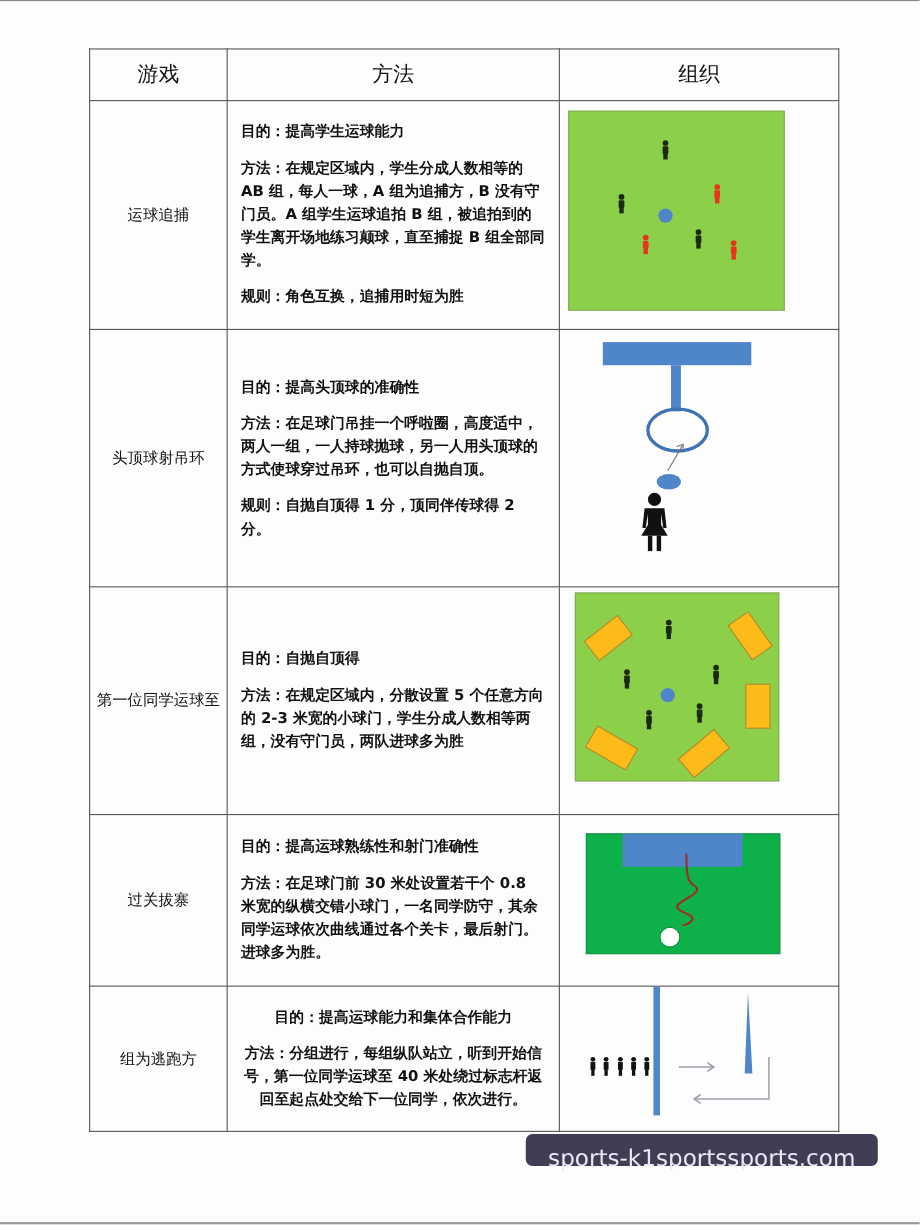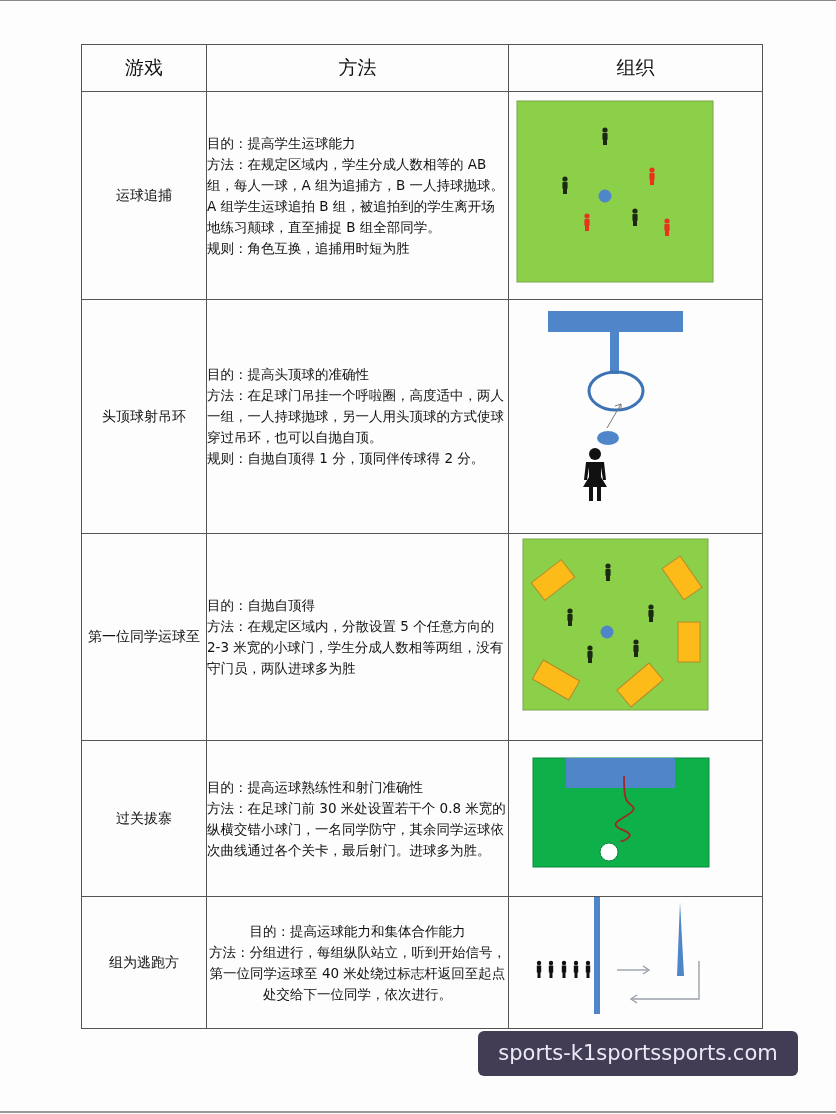--- a/index.html
+++ b/index.html
@@ -12,27 +12,27 @@
   .bottom-line { position: absolute; left: 0; top: 1111px; width: 836px; height: 2px; background: #999; }
   table.games {
     position: absolute; left: 81px; top: 44px; width: 681px;
     border-collapse: collapse; table-layout: fixed;
   }
   table.games td, table.games th { border: 1px solid #555; padding: 0; }
   th { font-weight: normal; font-size: 19px; height: 46px; }
   col.c1 { width: 125px; } col.c2 { width: 302px; } col.c3 { width: 254px; }
   td.name { text-align: center; font-weight: normal; font-size: 14px; }
   td.method { font-size: 13.5px; line-height: 21px; padding: 0 6px 0 8px; }
-  td.method p { margin: 0; }
+  td.method p { margin: 12px; font-weight: bold; }
   td.diagram { position: relative; }
   .r1 td { height: 207px; } .r2 td { height: 233px; } .r3 td { height: 206px; }
   .r4 td { height: 155px; } .r5 td { height: 131px; text-align: center; }
   svg { display: block; }
   .watermark {
-    position: absolute; left: 478px; top: 1031px; width: 320px; height: 45px;
+    position: absolute; left: 478px; top: 1031px; width: 320px; height: 29px;
     background: #423d55; border-radius: 6px; color: #ece9f7;
     font-size: 21px; line-height: 45px; text-align: center;
     font-family: "DejaVu Sans", sans-serif;
   }
 </style>
 </head>
 <body>
 
 <div class="top-line"></div>
 
@@ -46,21 +46,21 @@
       <tr>
     <th>游戏</th>
     <th>方法</th>
     <th>组织</th>
   </tr>
 
   <tr class="r1">
     <td class="name">运球追捕</td>
     <td class="method">
       <p>目的：提高学生运球能力</p>
-      <p>方法：在规定区域内，学生分成人数相等的 AB 组，每人一球，A 组为追捕方，B 一人持球抛球。A 组学生运球追拍 B 组，被追拍到的学生离开场地练习颠球，直至捕捉 B 组全部同学。</p>
+      <p>方法：在规定区域内，学生分成人数相等的 AB 组，每人一球，A 组为追捕方，B 没有守门员。A 组学生运球追拍 B 组，被追拍到的学生离开场地练习颠球，直至捕捉 B 组全部同学。</p>
       <p>规则：角色互换，追捕用时短为胜</p>
     </td>
     <td class="diagram">
       <svg width="254" height="207">
         <rect x="8" y="9" width="196" height="181" fill="#8cd04a" stroke="#7aa646"></rect>
         <g fill="#1c2a14">
           <g transform="translate(96,38)">
                 <circle cx="0" cy="0" r="2.6"></circle>
                 <rect x="-2.6" y="3" width="5.2" height="7" rx="1"></rect>
                 <rect x="-2" y="9" width="4" height="6"></rect>

